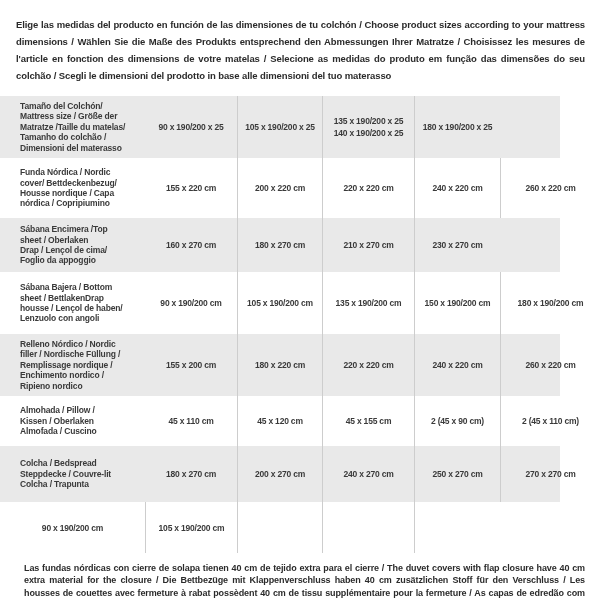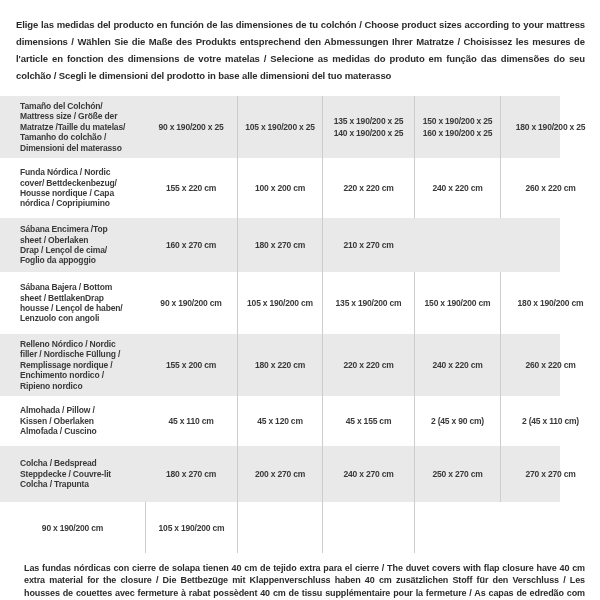--- a/index.html
+++ b/index.html
@@ -50,45 +50,44 @@
     <div class="row shaded h62">
       <div class="cell label">Tamaño del Colchón/
 Mattress size / Größe der
 Matratze /Taille du matelas/
 Tamanho do colchão /
 Dimensioni del materasso</div>
       <div class="cell val">90 x 190/200 x 25</div>
       <div class="cell val sep">105 x 190/200 x 25</div>
       <div class="cell val sep">135 x 190/200 x 25
 140 x 190/200 x 25</div>
-      <div class="cell val sep">150 x 190/200 x 25
-160 x 190/200 x 25</div>
       <div class="cell val sep">180 x 190/200 x 25</div>
     </div>
 
     <div class="row h60">
       <div class="cell label">Funda Nórdica /  Nordic
 cover/ Bettdeckenbezug/
 Housse nordique  / Capa
 nórdica / Copripiumino</div>
       <div class="cell val">155 x 220 cm</div>
-      <div class="cell val sep">100 x 200 cm</div>
+      <div class="cell val sep">200 x 220 cm</div>
       <div class="cell val sep">220 x 220 cm</div>
       <div class="cell val sep">240 x 220 cm</div>
       <div class="cell val sep">260 x 220 cm</div>
     </div>
 
     <div class="row shaded h54">
       <div class="cell label">Sábana Encimera /Top
 sheet / Oberlaken
 Drap / Lençol de cima/
 Foglio da appoggio</div>
       <div class="cell val">160 x 270 cm</div>
       <div class="cell val sep">180 x 270 cm</div>
       <div class="cell val sep">210 x 270 cm</div>
+      <div class="cell val sep">230 x 270 cm</div>
     </div>
 
     <div class="row h62">
       <div class="cell label">Sábana Bajera / Bottom
 sheet / BettlakenDrap
 housse / Lençol de haben/
 Lenzuolo con angoli</div>
       <div class="cell val">90 x 190/200 cm</div>
       <div class="cell val sep">105 x 190/200 cm</div>
       <div class="cell val sep">135 x 190/200 cm</div>

